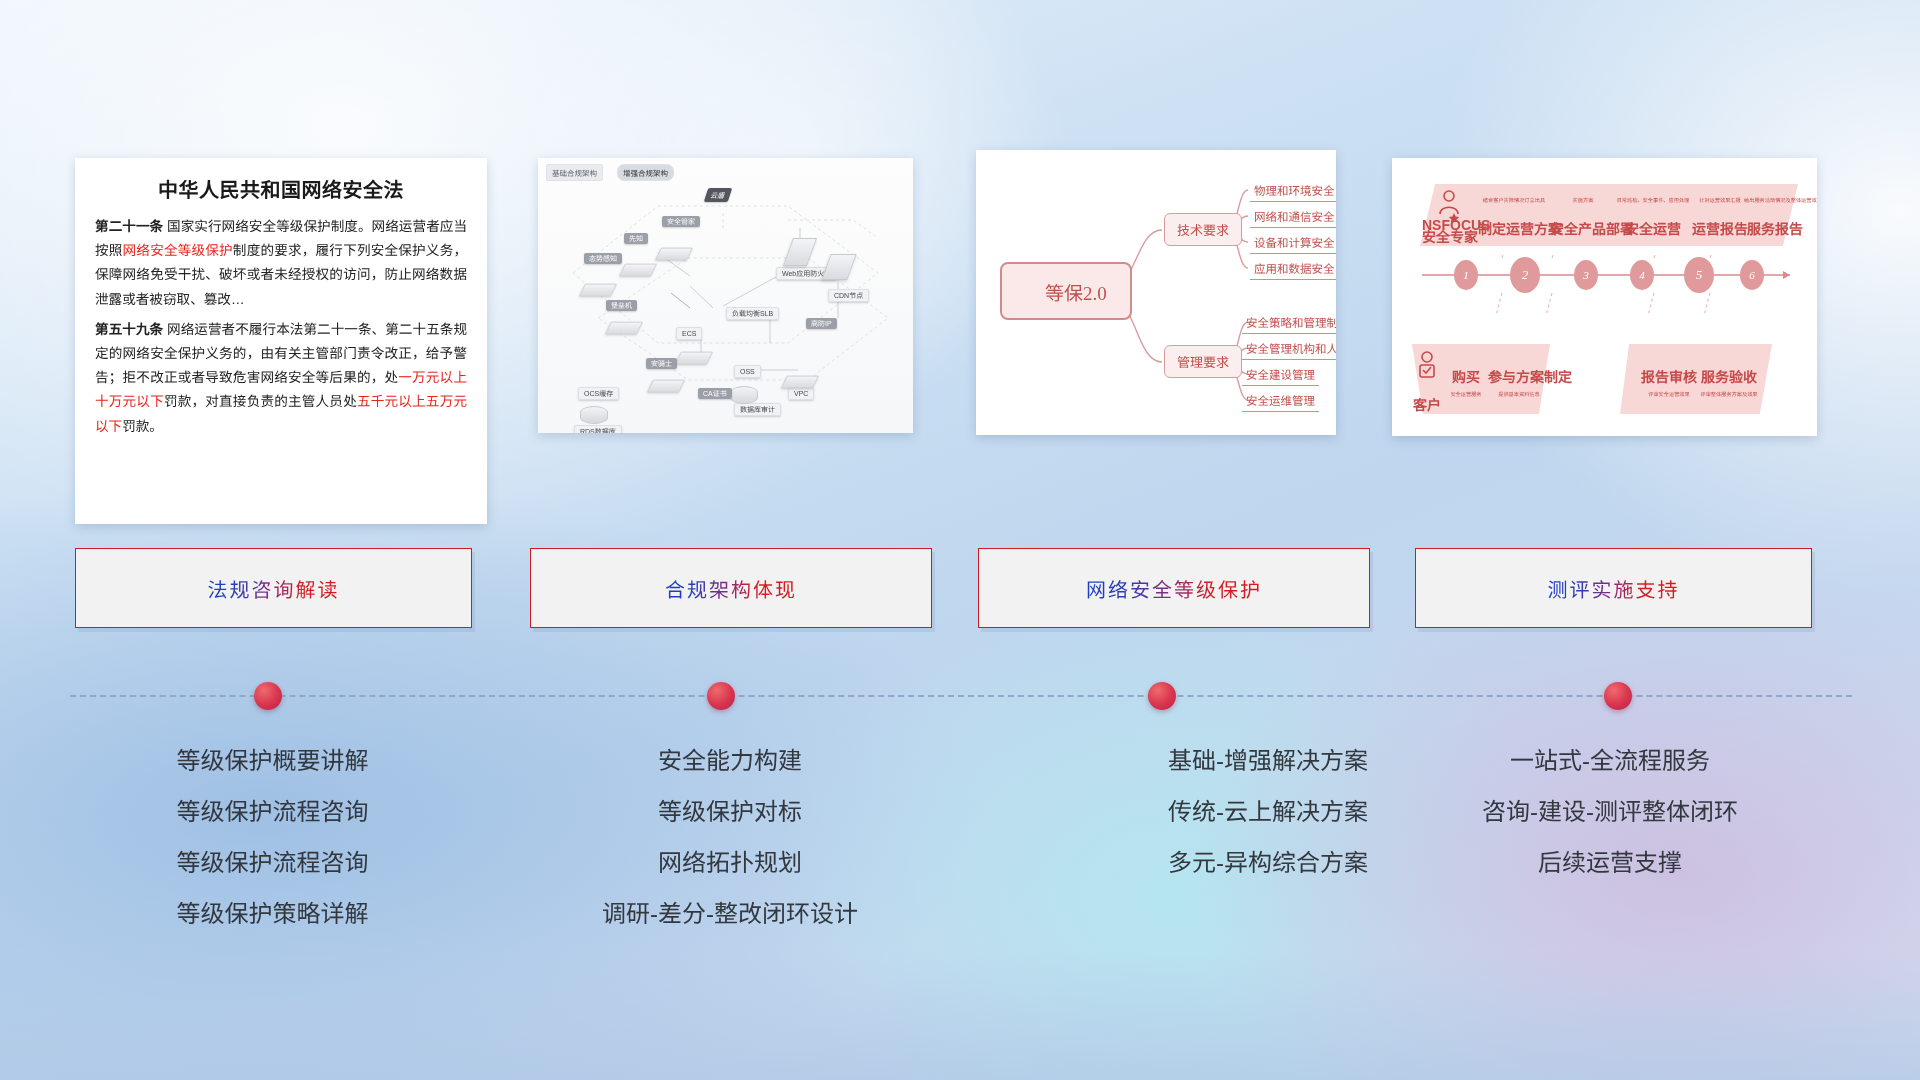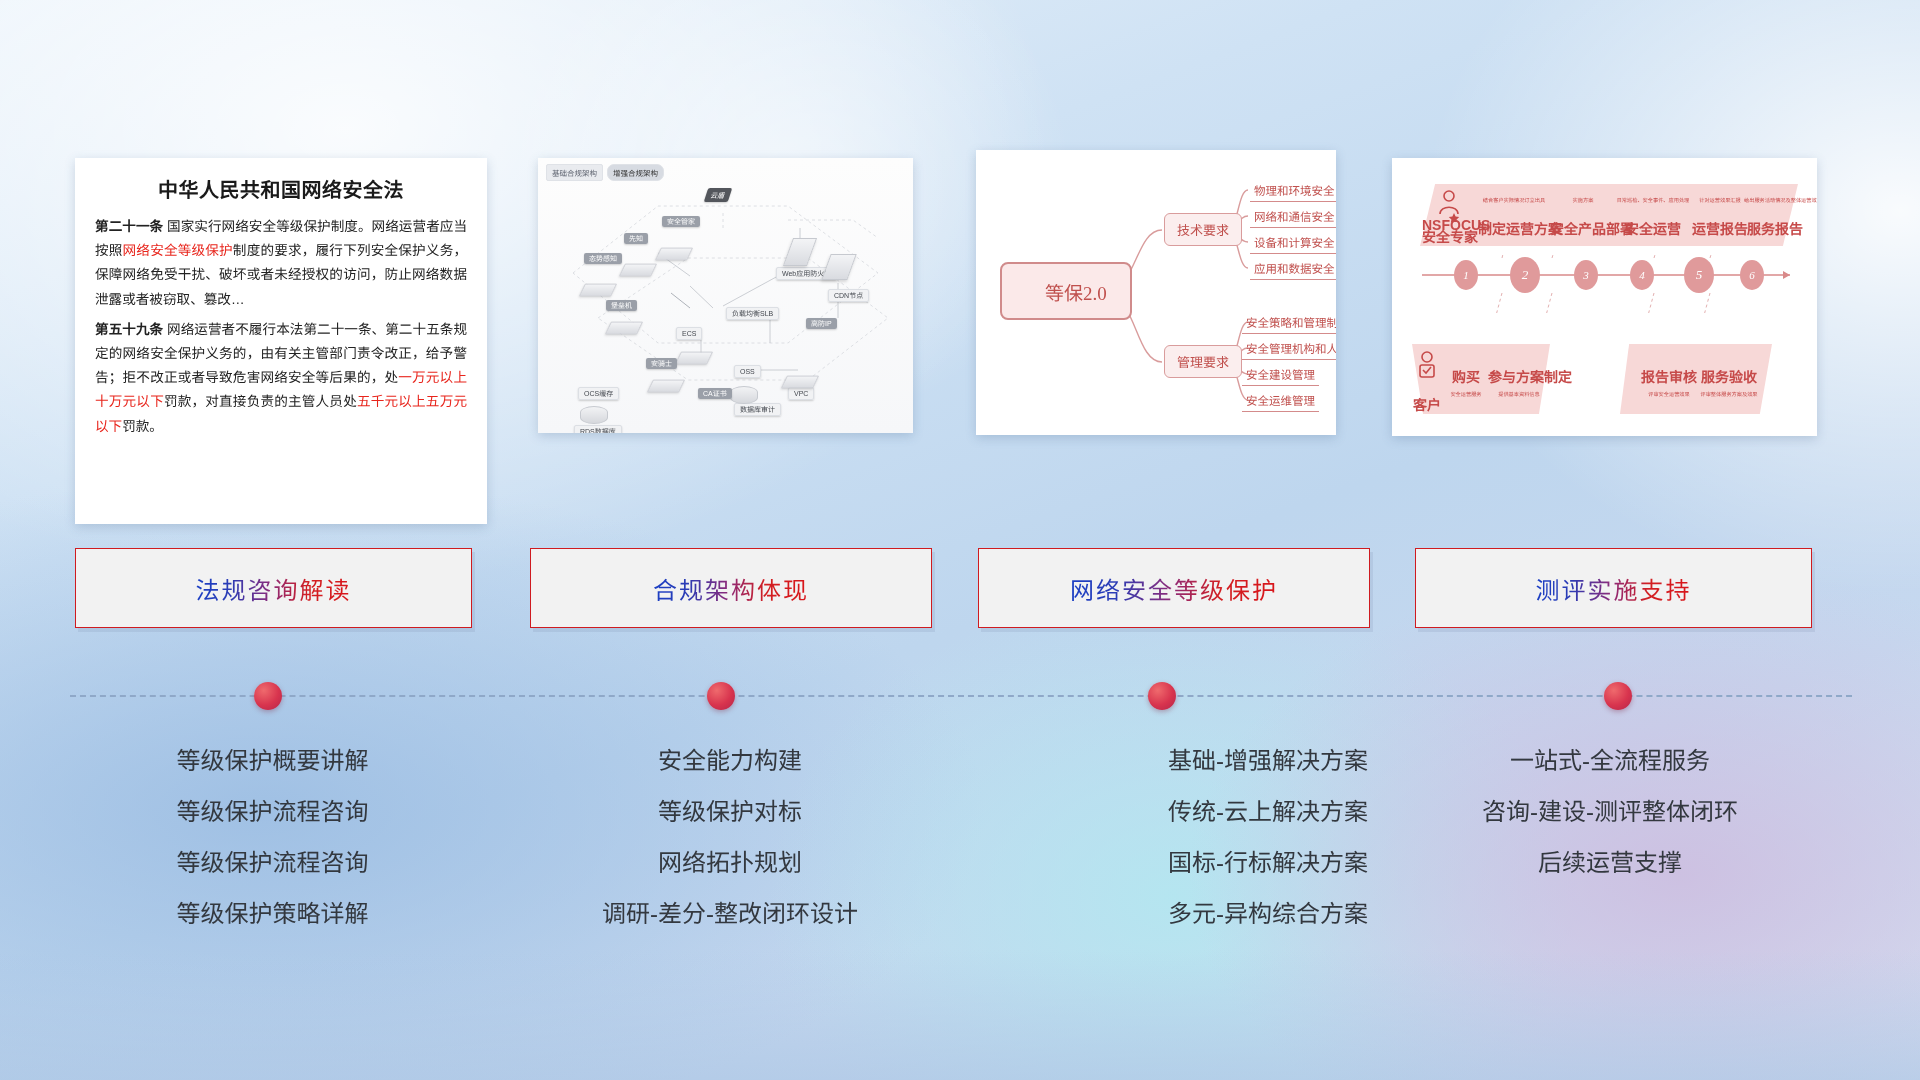--- a/index.html
+++ b/index.html
@@ -44,21 +44,21 @@
   .law{padding:16px 20px 10px 20px;box-sizing:border-box;height:100%;}
   .law-title{text-align:center;font-size:20px;font-weight:bold;color:#1a1a1a;
              letter-spacing:.5px;margin-bottom:12px;}
   .law-p{font-size:13.6px;line-height:1.78;color:#222;text-align:justify;margin:0 0 6px 0;}
   .law-p b{font-weight:bold;}
   .law-red{color:#e8251c;}
 
   
   .arch{position:relative;width:100%;height:100%;
         background:linear-gradient(180deg,#fdfdfd,#f6f7f9);}
-  .arch-tabs{position:absolute;left:8px;top:6px;display:flex;gap:4px;font-family:Liberation Mono, monospace;}
+  .arch-tabs{position:absolute;left:8px;top:6px;display:flex;gap:14px;font-family:Liberation Mono, monospace;}
   .arch-tab{font-size:7.5px;color:#5f6470;background:#e9ebef;border:1px solid #dfe2e7;
             padding:2px 5px;border-radius:2px;white-space:nowrap;}
   .arch-tab.sel{background:#d7dbe2;color:#333;border-radius:7px;}
   .arch-svg{position:absolute;inset:0;}
   .node{position:absolute;font-size:7px;color:#3b3f46;white-space:nowrap;}
   .chip{background:#9a9fa8;color:#fff;padding:2px 5px;border-radius:2px;font-size:7px;
         box-shadow:0 1px 2px rgba(0,0,0,.18);white-space:nowrap;}
   .chip.light{background:#f1f2f4;color:#44484f;border:1px solid #dcdfe4;}
   .chip.dark{background:#53565c;}
   .box3d{width:30px;height:18px;background:linear-gradient(180deg,#f3f4f6,#d9dbe0);
@@ -89,21 +89,21 @@
   .nsf-num{position:absolute;width:24px;height:30px;border-radius:50%;
            background:#e09a9b;color:#fff;display:flex;align-items:center;
            justify-content:center;font-size:11px;font-style:italic;
            font-family:"Liberation Serif",serif;}
 
   
   .titlebox{position:absolute;top:548px;height:78px;
             background:#f2f2f2;border:1.6px solid #cf1b20;
             box-shadow:3px 4px 0 rgba(120,140,170,.18);
             display:flex;align-items:center;justify-content:center;}
-  .titlebox span{font-size:24px;font-weight:500;letter-spacing:2px;
+  .titlebox span{font-size:20px;font-weight:500;letter-spacing:2px;
        background:linear-gradient(90deg,#1b3fc4 0%,#2b3cb5 22%,#8b2a7a 48%,#d21f22 72%,#d8161b 100%);
        -webkit-background-clip:text;background-clip:text;color:transparent;
        -webkit-text-fill-color:transparent;}
   #title-1{left:75px;width:395px;}
   #title-2{left:530px;width:400px;}
   #title-3{left:978px;width:390px;}
   #title-4{left:1415px;width:395px;}
 
   
   .tline{position:absolute;left:70px;top:695px;width:1782px;height:0;
@@ -381,21 +381,20 @@
   </div>
   <div class="list" id="list-2">
     <div>安全能力构建</div>
     <div>等级保护对标</div>
     <div>网络拓扑规划</div>
     <div>调研-差分-整改闭环设计</div>
   </div>
   <div class="list" id="list-3">
     <div>基础-增强解决方案</div>
     <div>传统-云上解决方案</div>
-    <div>国标-行标解决方案</div>
     <div>多元-异构综合方案</div>
   </div>
   <div class="list" id="list-4">
     <div>一站式-全流程服务</div>
     <div>咨询-建设-测评整体闭环</div>
     <div>后续运营支撑</div>
   </div>
 
 </div>
 

